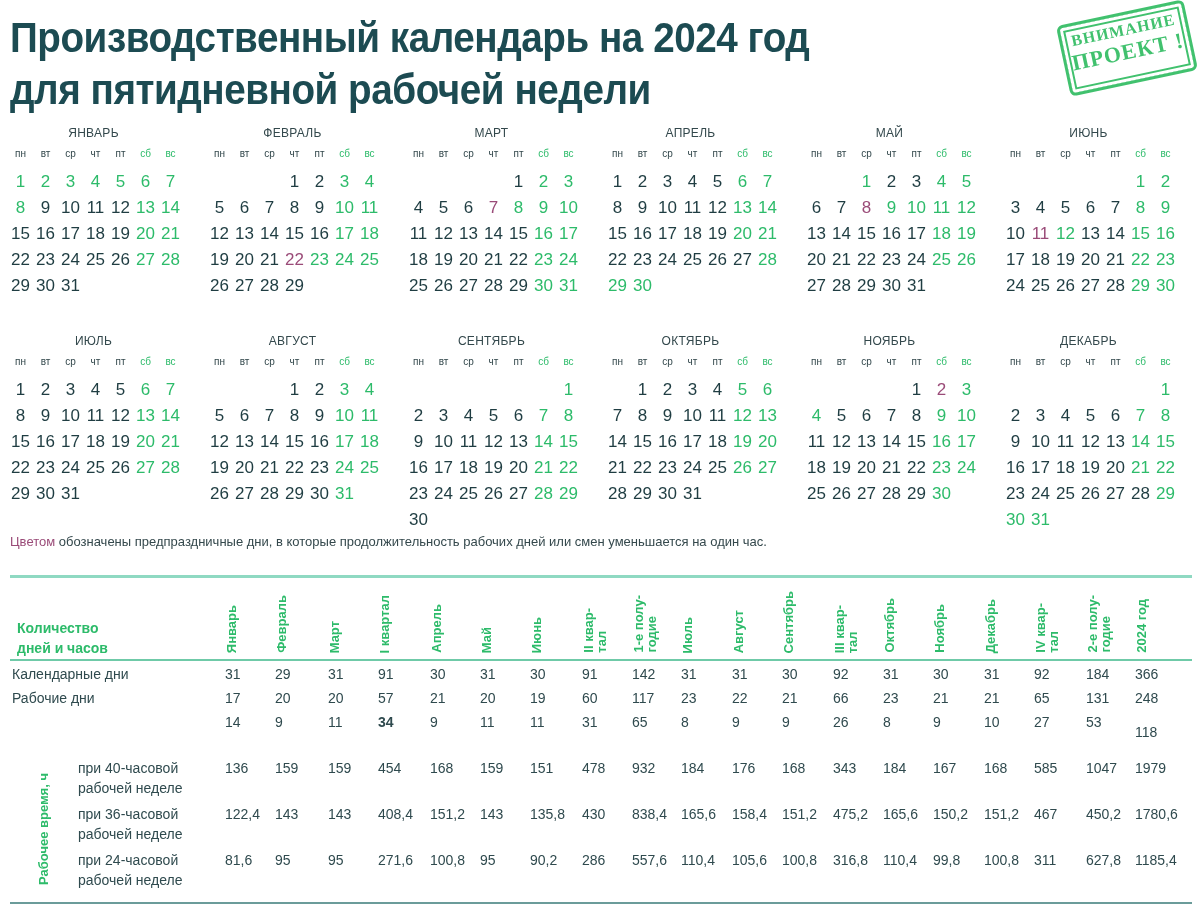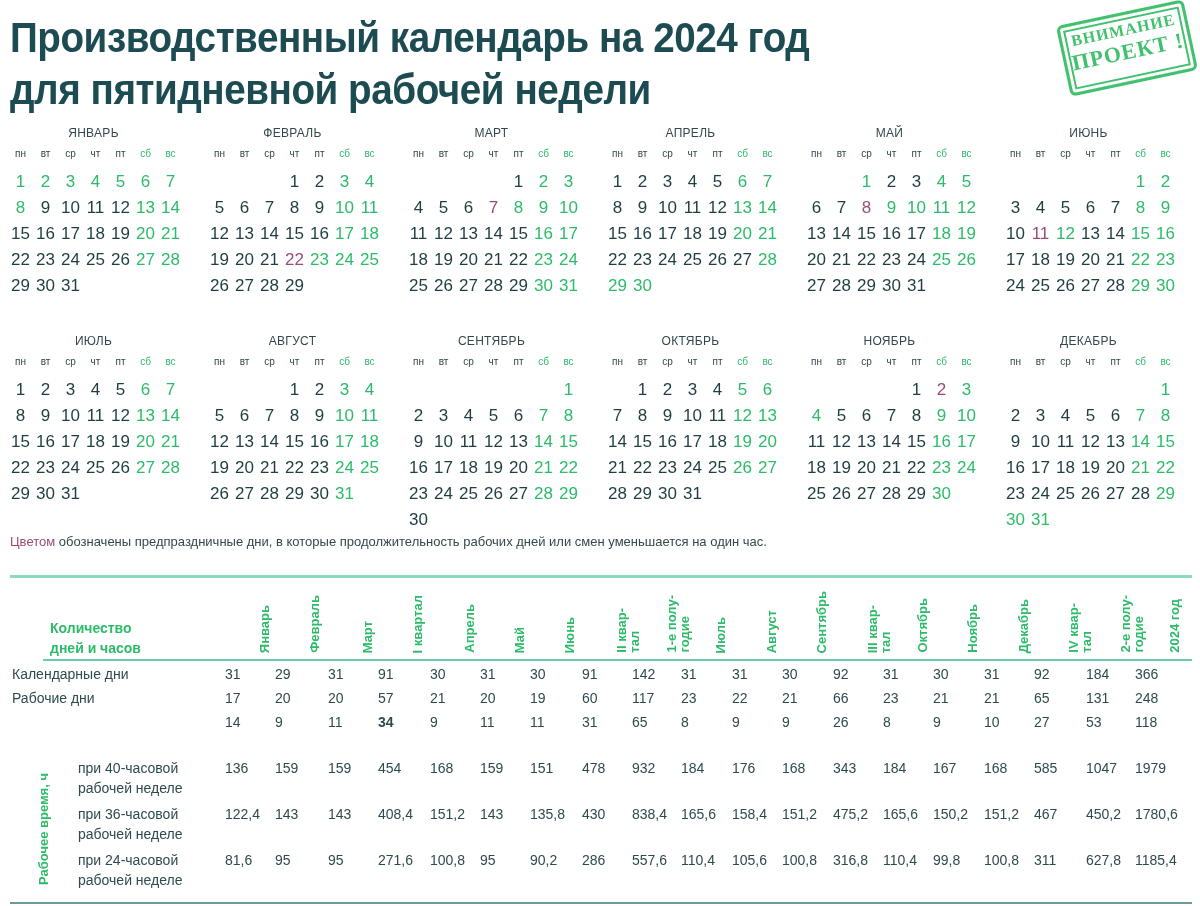--- a/index.html
+++ b/index.html
@@ -57,21 +57,21 @@
   .week span.p { color: #9a4b78; }
 
   .note {
     position: absolute; left: 10px; top: 534px;
     font-size: 13px; color: #34484c;
   }
   .note .c { color: #9a4b78; }
 
   .table-wrap { position: absolute; left: 10px; top: 575px; width: 1182px; }
   .top-rule { height: 3px; background: #8fd9c2; }
-  .head { position: relative; height: 83px; border-bottom: 2px solid #6fcaa8; margin-left: 33px; }
+  .head { position: relative; height: 83px; border-bottom: 2px solid #6fcaa8; }
   .head .qty {
     position: absolute; left: 7px; top: 40px;
     font-size: 14px; font-weight: bold; color: #2dbb6a; line-height: 20px;
   }
   .col-h {
     position: absolute; bottom: 6px;
     writing-mode: vertical-rl; transform: rotate(180deg);
     font-size: 13px; font-weight: bold; color: #2dbb6a;
     line-height: 13px; white-space: pre;
   }
@@ -932,21 +932,21 @@
         <div class="cell" style="left: 622px;">65</div>
         <div class="cell" style="left: 671px;">8</div>
         <div class="cell" style="left: 722px;">9</div>
         <div class="cell" style="left: 772px;">9</div>
         <div class="cell" style="left: 823px;">26</div>
         <div class="cell" style="left: 873px;">8</div>
         <div class="cell" style="left: 923px;">9</div>
         <div class="cell" style="left: 974px;">10</div>
         <div class="cell" style="left: 1024px;">27</div>
         <div class="cell" style="left: 1076px;">53</div>
-        <div class="cell" style="left: 1125px;">118</div>
+        <div class="cell" style="left: 1125px; margin-top: 10px;">118</div>
       </div>
       <div class="row" style="height: 46px;">
         <div class="lbl ind">
           <div>при 40-часовой</div>
           <div>рабочей неделе</div>
         </div>
         <div class="cell" style="left: 215px;">136</div>
         <div class="cell" style="left: 265px;">159</div>
         <div class="cell" style="left: 318px;">159</div>
         <div class="cell" style="left: 368px;">454</div>

